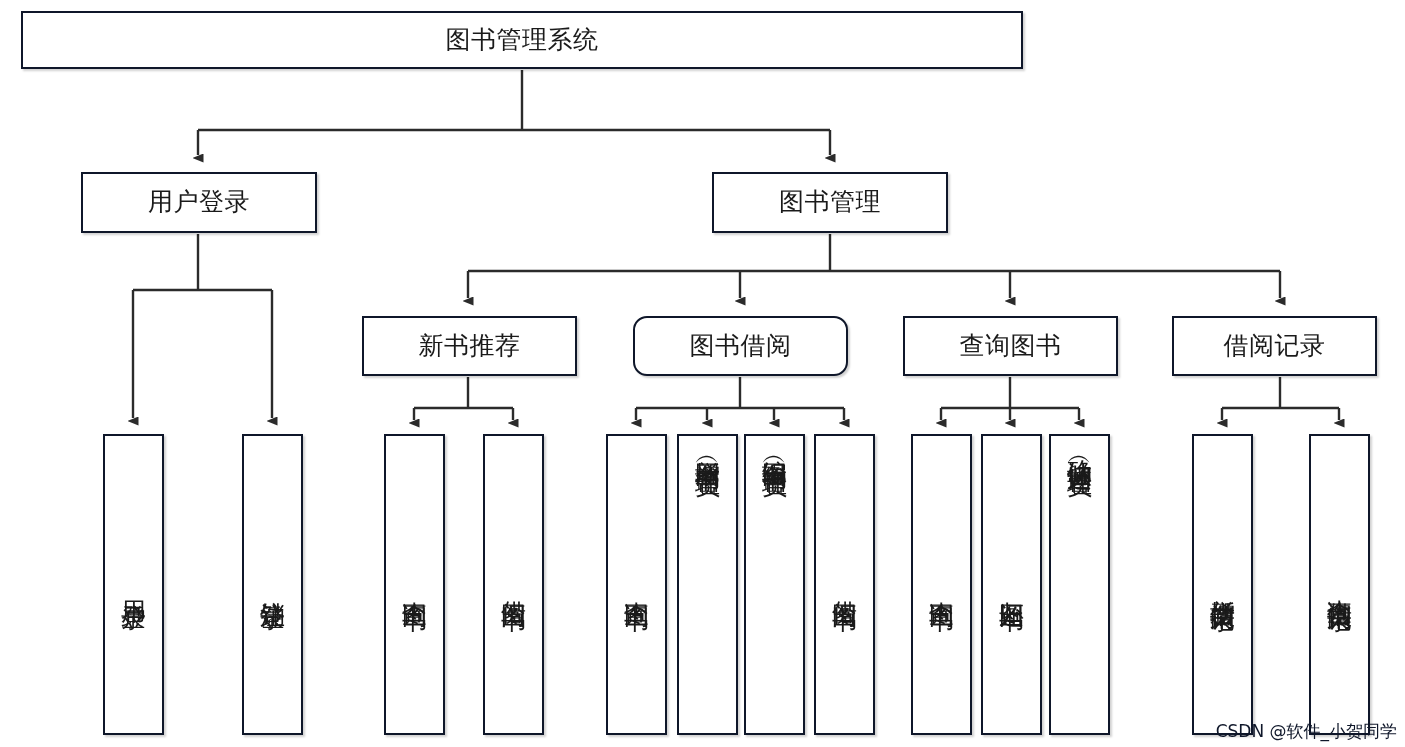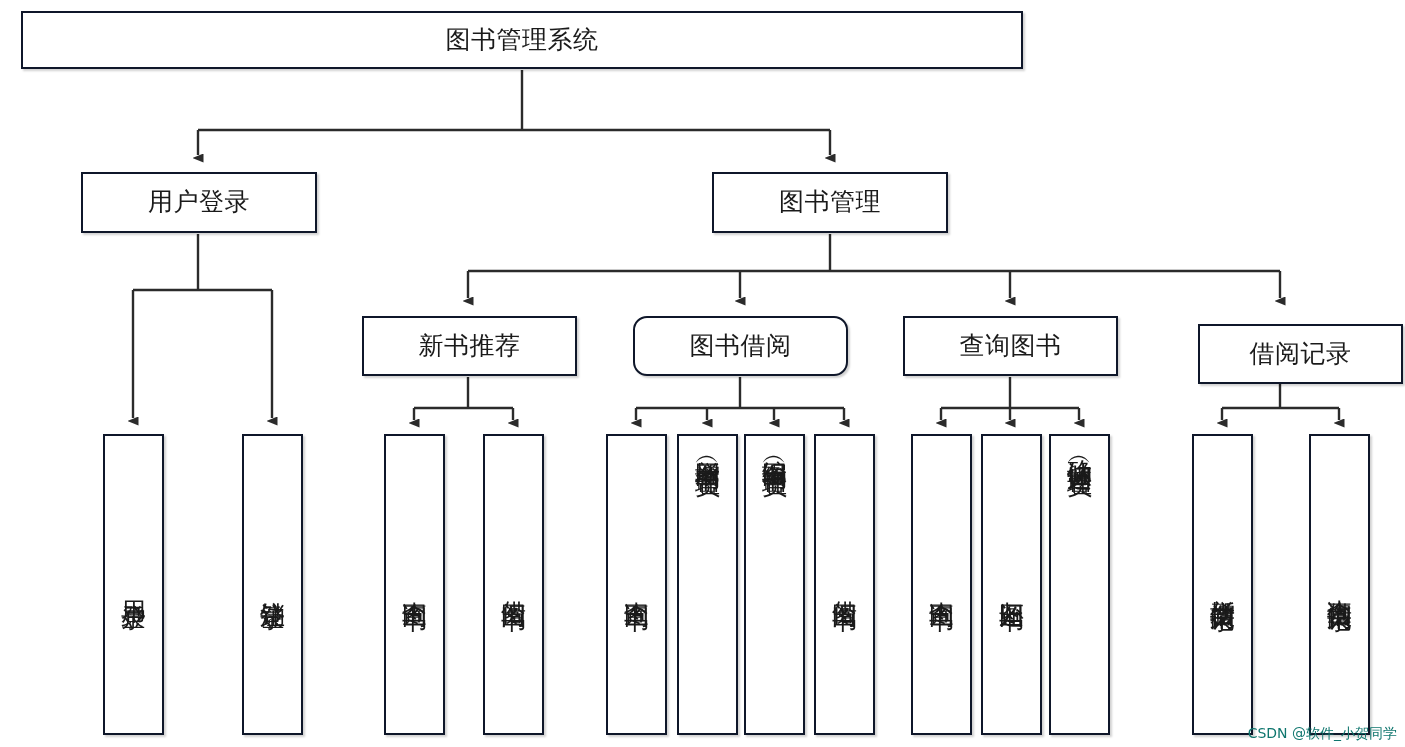--- a/index.html
+++ b/index.html
@@ -61,22 +61,22 @@
     left: 0;
     top: 0;
     width: 1405px;
     height: 747px;
     pointer-events: none;
   }
   .watermark {
     position: absolute;
     right: 8px;
     bottom: 4px;
-    font-size: 14px;
-    color: #0f766e;
+    font-size: 17px;
+    color: #0f172a;
     font-family: "DejaVu Sans", "Liberation Sans", sans-serif;
     white-space: nowrap;
   }
 </style>
 </head>
 <body>
 
 <div id="canvas">
 
   <svg class="edges" viewBox="0 0 1405 747">
@@ -146,21 +146,21 @@
   </div>
 
   <div class="node h" style="left:633px; top:316px; width:215px; height:60px;border-radius:14px;">
     <span class="label">图书借阅</span>
   </div>
 
   <div class="node h" style="left:903px; top:316px; width:215px; height:60px;">
     <span class="label">查询图书</span>
   </div>
 
-  <div class="node h" style="left:1172px; top:324px; width:205px; height:60px;margin-left:26px;">
+  <div class="node h" style="left:1172px; top:316px; width:205px; height:60px;">
     <span class="label">借阅记录</span>
   </div>
 
   <div class="node v mid" style="left:103px; top:434px; width:61px; height:301px;">
     <span class="label">用户登录</span>
   </div>
 
   <div class="node v mid" style="left:242px; top:434px; width:61px; height:301px;">
     <span class="label">注销登录</span>
   </div>

